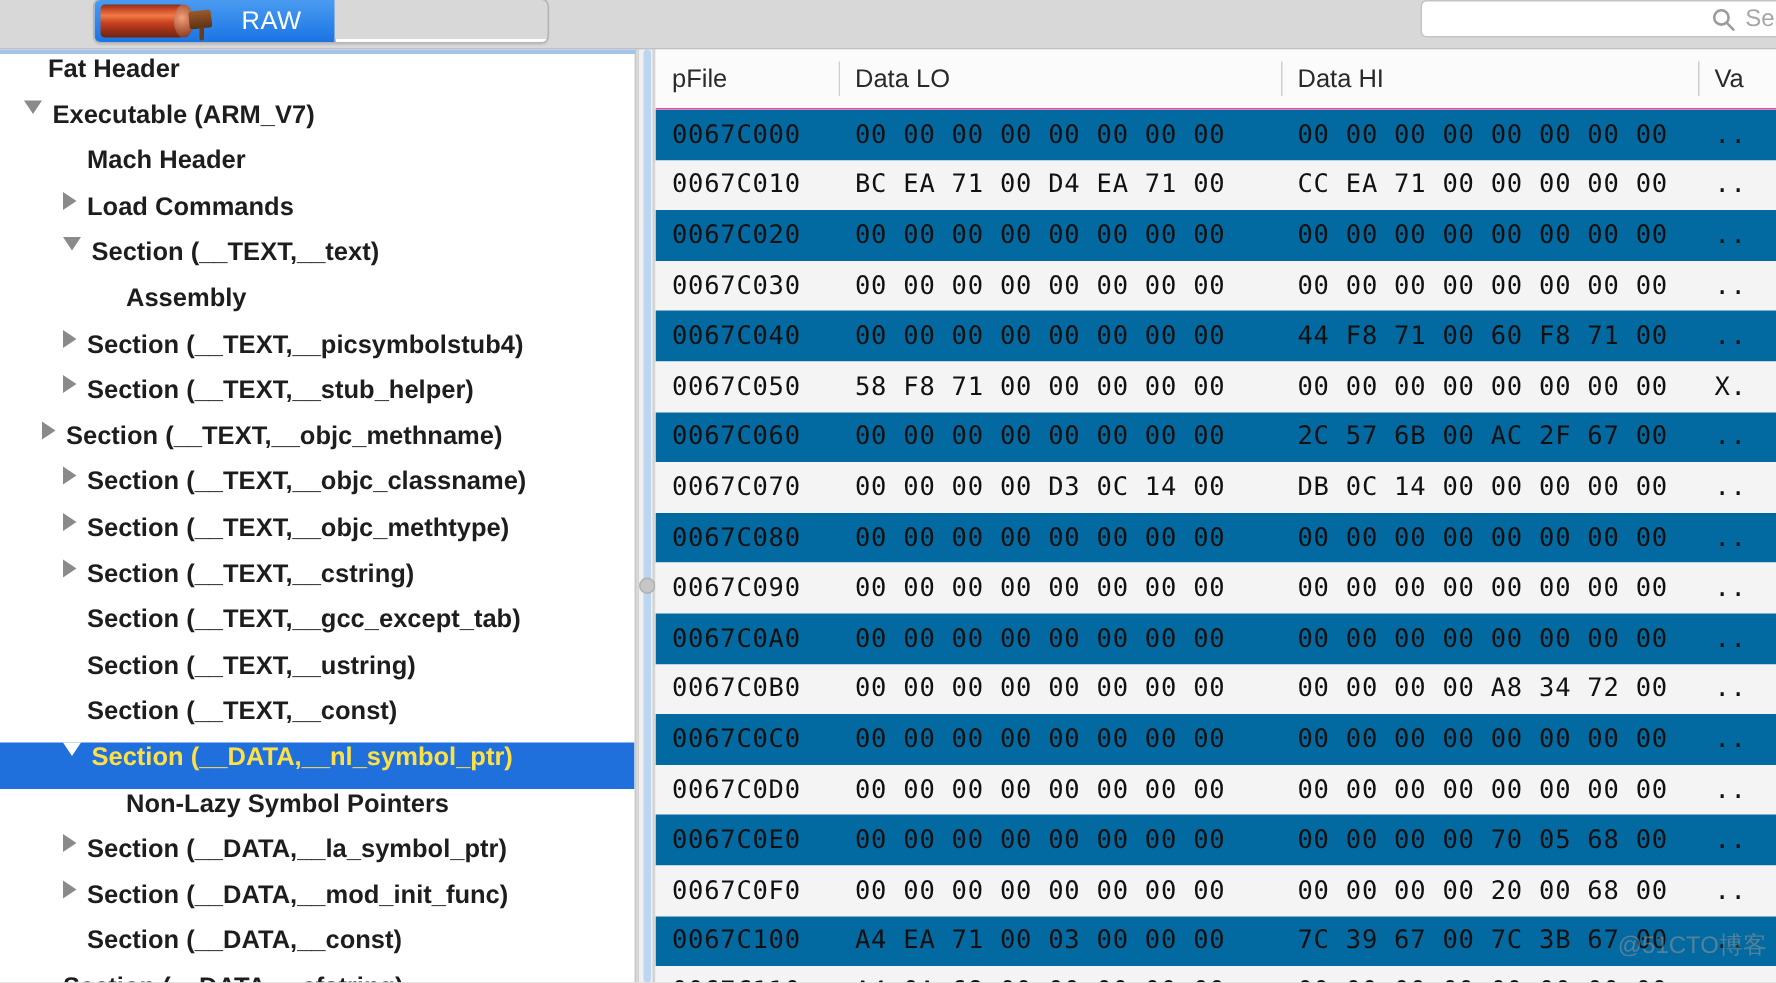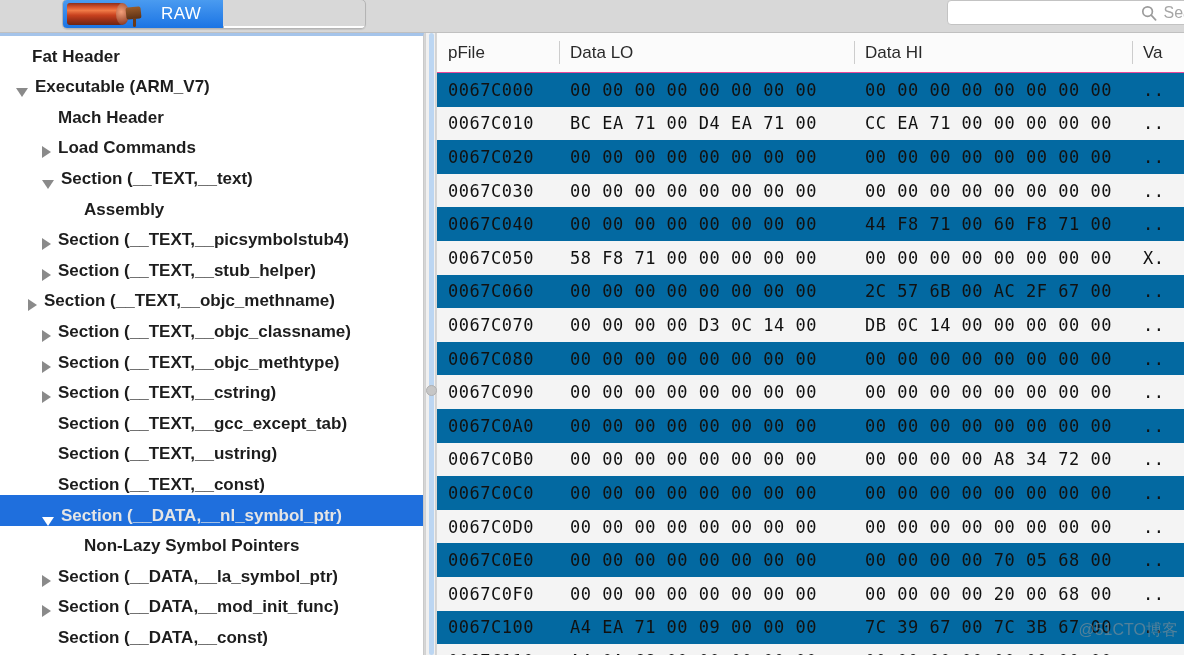--- a/index.html
+++ b/index.html
@@ -149,30 +149,30 @@
     background: #ffffff;
     border-top: 3px solid #a5c4ea;
     border-right: 1px solid #c9c9c9;
     overflow: hidden;
   }
 
   .trow {
     position: relative;
     height: 30.6px;
     display: flex;
-    align-items: flex-end;
+    align-items: flex-start;
     white-space: nowrap;
     font-size: 17px;
     font-weight: bold;
     color: #1d1d1d;
     cursor: default;
   }
   .trow.selected {
     background: #1f6fdd;
-    color: #e5e5e5;
+    color: #fde047;
   }
   .trow .tri {
     width: 0; height: 0;
     flex: 0 0 auto;
     margin-right: 7px;
   }
   .tri.right {
     border-left: 9px solid #8a8a8a;
     border-top: 6px solid transparent;
     border-bottom: 6px solid transparent;
@@ -515,21 +515,21 @@
           <div class="cell c-vals">..</div>
         </div>
         <div class="hrow odd">
           <div class="cell c-addr">0067C0F0</div>
           <div class="cell c-dlo">00 00 00 00 00 00 00 00</div>
           <div class="cell c-dhi">00 00 00 00 20 00 68 00</div>
           <div class="cell c-vals">..</div>
         </div>
         <div class="hrow even">
           <div class="cell c-addr">0067C100</div>
-          <div class="cell c-dlo">A4 EA 71 00 09 00 00 00</div>
+          <div class="cell c-dlo">A4 EA 71 00 03 00 00 00</div>
           <div class="cell c-dhi">7C 39 67 00 7C 3B 67 00</div>
           <div class="cell c-vals">..</div>
         </div>
         <div class="hrow odd">
           <div class="cell c-addr">0067C110</div>
           <div class="cell c-dlo">A4 0A 68 00 00 00 00 00</div>
           <div class="cell c-dhi">00 00 00 00 00 00 00 00</div>
           <div class="cell c-vals">..</div>
         </div>
       </div>

